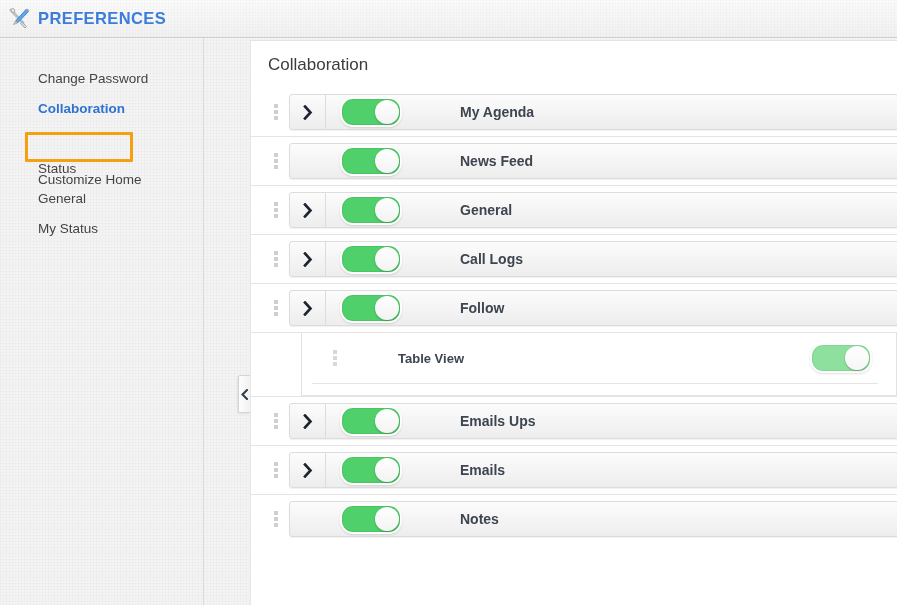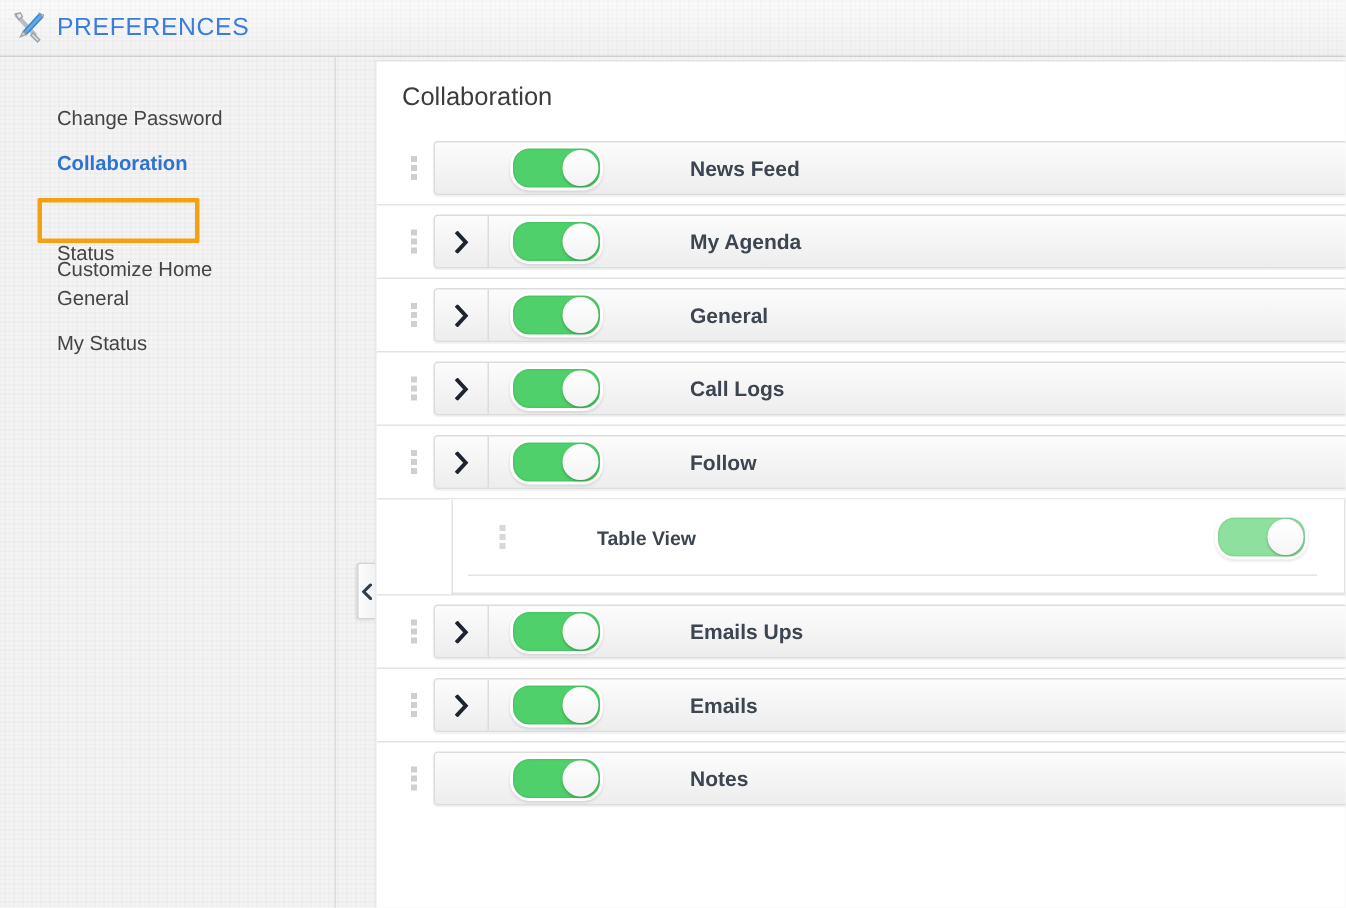--- a/index.html
+++ b/index.html
@@ -37,32 +37,32 @@
   }
   #tools-icon {
     margin-left: 4px;
     width: 30px; height: 30px;
     display: block;
     flex: 0 0 auto;
   }
   #page-title {
     margin-left: 4px;
     font-size: 16.5px;
-    font-weight: normal;
+    font-weight: bold;
     letter-spacing: 0.4px;
     color: #3b7ddd;
     line-height: 1;
     padding-bottom: 1px;
   }
 
   
   #sidebar {
     position: absolute;
     left: 0; top: 38px;
-    width: 224px;
+    width: 204px;
     height: 567px;
     box-sizing: border-box;
     border-right: 1px solid #dcdcdc;
     background: transparent;
   }
   .nav-item {
     position: absolute;
     left: 38px;
     font-size: 13.5px;
     color: #444444;
@@ -305,46 +305,46 @@
   <div id="module-list">
 
     <div class="module">
       <div class="module-head">
         <div class="drag-dots">
             <i></i>
             <i></i>
             <i></i>
           </div>
         <div class="module-card">
+          <div class="expander">
+            <svg width="10" height="15" viewBox="0 0 10 15">
+              <path d="M2 1.5 L7.5 7.5 L2 13.5" fill="none" stroke="#1c2430" stroke-width="2.6" stroke-linecap="square"></path>
+            </svg>
+          </div>
+          <div class="toggle">
+              <span class="knob"></span>
+            </div>
+          <div class="module-label">My Agenda</div>
+        </div>
+      </div>
+    </div>
+
+    <div class="module">
+      <div class="module-head">
+        <div class="drag-dots">
+            <i></i>
+            <i></i>
+            <i></i>
+          </div>
+        <div class="module-card">
           <div class="expander spacer"></div>
           <div class="toggle">
               <span class="knob"></span>
             </div>
           <div class="module-label">News Feed</div>
-        </div>
-      </div>
-    </div>
-
-    <div class="module">
-      <div class="module-head">
-        <div class="drag-dots">
-            <i></i>
-            <i></i>
-            <i></i>
-          </div>
-        <div class="module-card">
-          <div class="expander">
-            <svg width="10" height="15" viewBox="0 0 10 15">
-              <path d="M2 1.5 L7.5 7.5 L2 13.5" fill="none" stroke="#1c2430" stroke-width="2.6" stroke-linecap="square"></path>
-            </svg>
-          </div>
-          <div class="toggle">
-              <span class="knob"></span>
-            </div>
-          <div class="module-label">My Agenda</div>
         </div>
       </div>
     </div>
 
     <div class="module">
       <div class="module-head">
         <div class="drag-dots">
             <i></i>
             <i></i>
             <i></i>

